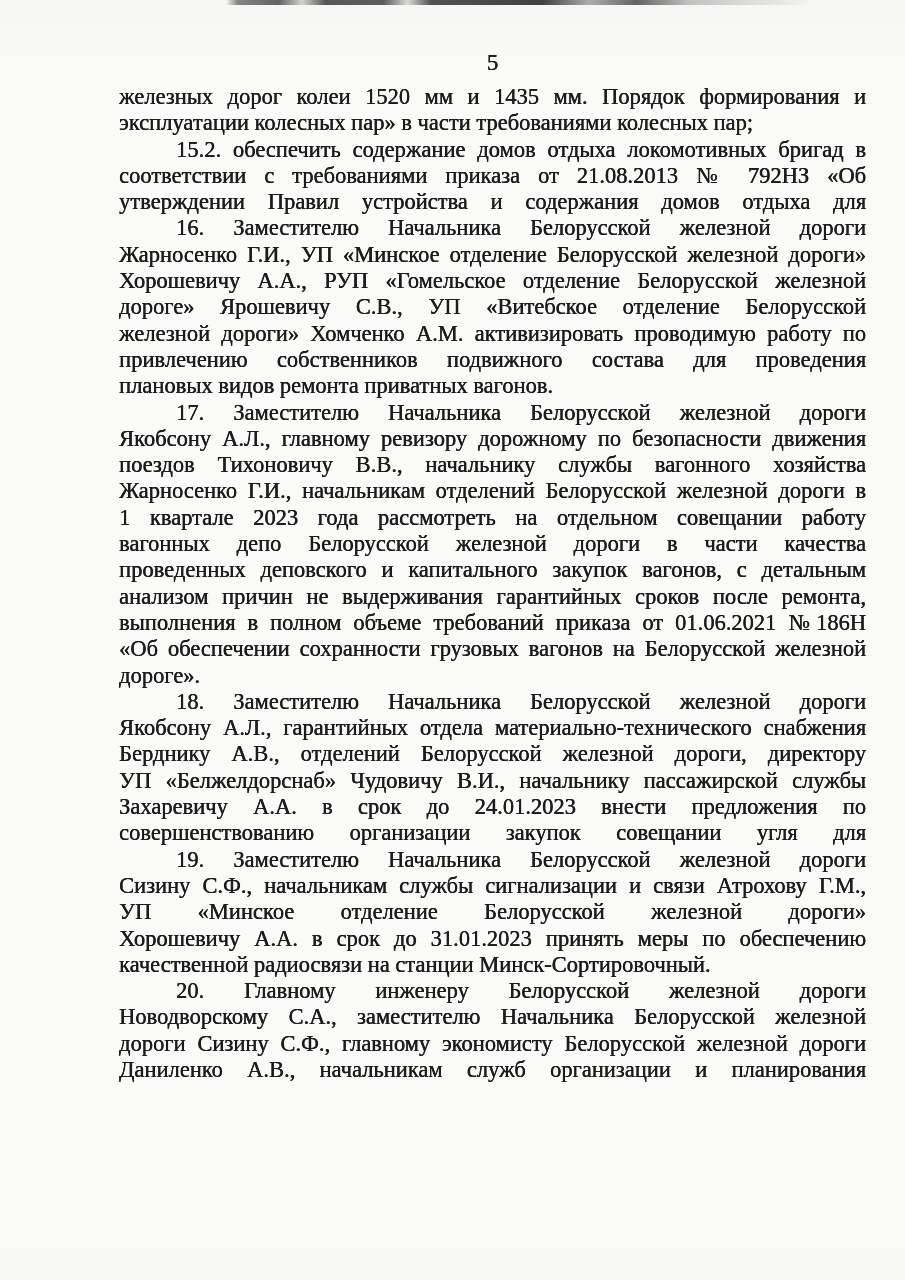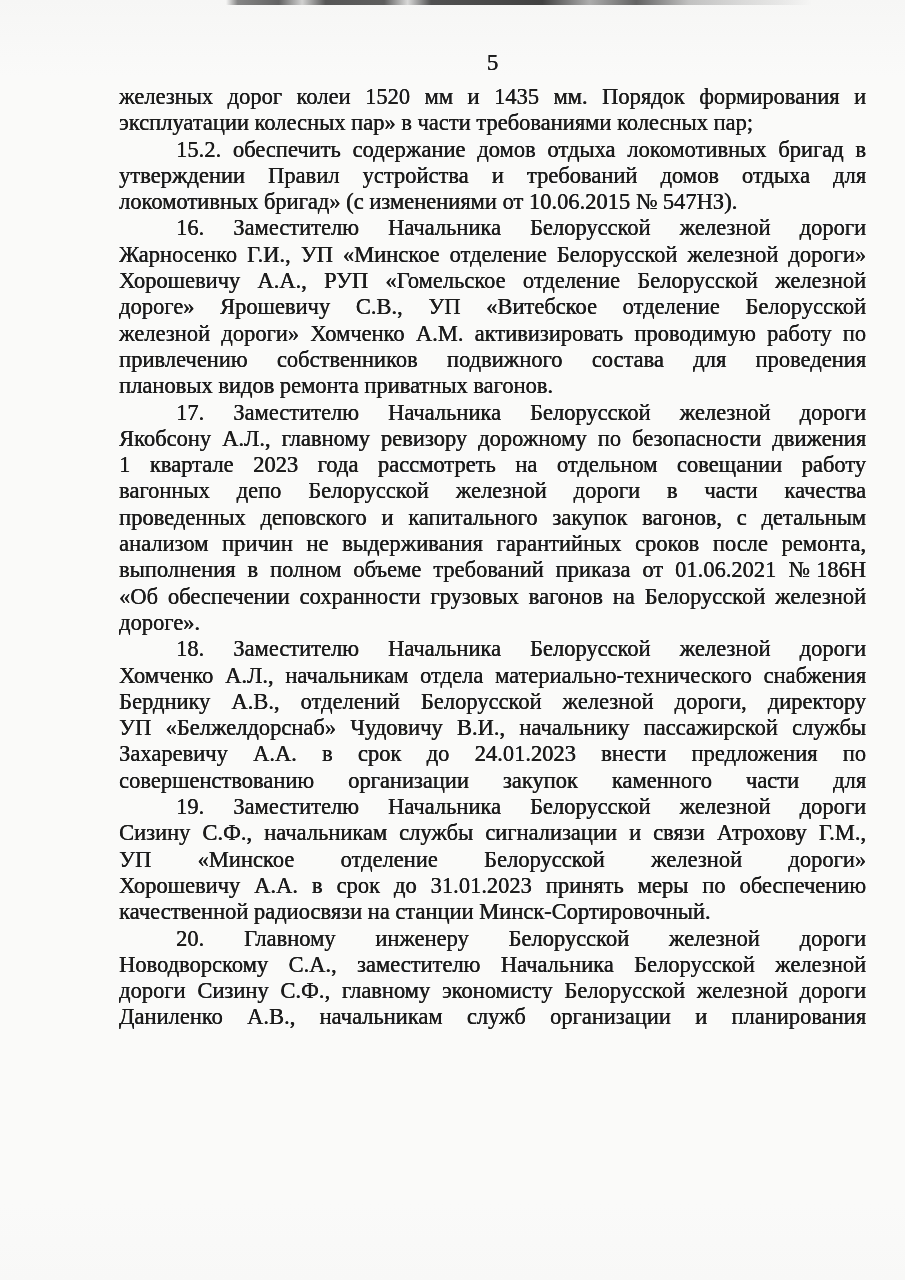--- a/index.html
+++ b/index.html
@@ -82,50 +82,52 @@
 <div class="page">
   <div class="scan-strip"></div>
   <div class="page-number">5</div>
   <div class="doc-body">
       <div class="paragraph">
         <div class="line firstline">железных дорог колеи 1520 мм и 1435 мм. Порядок формирования и</div>
         <div class="line lastline">эксплуатации колесных пар» в части требованиями колесных пар;</div>
       </div>
       <div class="paragraph indent">
         <div class="line firstline">15.2. обеспечить содержание домов отдыха локомотивных бригад в</div>
-        <div class="line">утверждении Правил устройства и требований домов отдыха для</div>
-        <div class="line lastline">локомотивных бригад» (с изменениями от 10.06.2015 № 547НЗ).</div>
+        <div class="line">соответствии с требованиями приказа от 21.08.2013 № 792НЗ «Об</div>
+        <div class="line">утверждении Правил устройства и содержания домов отдыха для</div>
       </div>
       <div class="paragraph indent">
         <div class="line firstline">16. Заместителю Начальника Белорусской железной дороги</div>
         <div class="line">Жарносенко Г.И., УП «Минское отделение Белорусской железной дороги»</div>
         <div class="line">Хорошевичу А.А., РУП «Гомельское отделение Белорусской железной</div>
         <div class="line">дороге» Ярошевичу С.В., УП «Витебское отделение Белорусской</div>
         <div class="line">железной дороги» Хомченко А.М. активизировать проводимую работу по</div>
         <div class="line">привлечению собственников подвижного состава для проведения</div>
         <div class="line lastline">плановых видов ремонта приватных вагонов.</div>
       </div>
       <div class="paragraph indent">
         <div class="line firstline">17. Заместителю Начальника Белорусской железной дороги</div>
         <div class="line">Якобсону А.Л., главному ревизору дорожному по безопасности движения</div>
+        <div class="line">поездов Тихоновичу В.В., начальнику службы вагонного хозяйства</div>
+        <div class="line">Жарносенко Г.И., начальникам отделений Белорусской железной дороги в</div>
         <div class="line">1 квартале 2023 года рассмотреть на отдельном совещании работу</div>
         <div class="line">вагонных депо Белорусской железной дороги в части качества</div>
         <div class="line">проведенных деповского и капитального закупок вагонов, с детальным</div>
         <div class="line">анализом причин не выдерживания гарантийных сроков после ремонта,</div>
         <div class="line">выполнения в полном объеме требований приказа от 01.06.2021 №186Н</div>
         <div class="line">«Об обеспечении сохранности грузовых вагонов на Белорусской железной</div>
         <div class="line lastline">дороге».</div>
       </div>
       <div class="paragraph indent">
         <div class="line firstline">18. Заместителю Начальника Белорусской железной дороги</div>
-        <div class="line">Хомченко А.Л., начальникам отдела материально-технического снабжения</div>
+        <div class="line">Якобсону А.Л., гарантийных отдела материально-технического снабжения</div>
         <div class="line">Берднику А.В., отделений Белорусской железной дороги, директору</div>
         <div class="line">УП «Белжелдорснаб» Чудовичу В.И., начальнику пассажирской службы</div>
         <div class="line">Захаревичу А.А. в срок до 24.01.2023 внести предложения по</div>
-        <div class="line">совершенствованию организации закупок каменного части для</div>
+        <div class="line">совершенствованию организации закупок совещании угля для</div>
       </div>
       <div class="paragraph indent">
         <div class="line firstline">19. Заместителю Начальника Белорусской железной дороги</div>
         <div class="line">Сизину С.Ф., начальникам службы сигнализации и связи Атрохову Г.М.,</div>
         <div class="line">УП «Минское отделение Белорусской железной дороги»</div>
         <div class="line">Хорошевичу А.А. в срок до 31.01.2023 принять меры по обеспечению</div>
         <div class="line lastline">качественной радиосвязи на станции Минск-Сортировочный.</div>
       </div>
       <div class="paragraph indent">
         <div class="line firstline">20. Главному инженеру Белорусской железной дороги</div>

